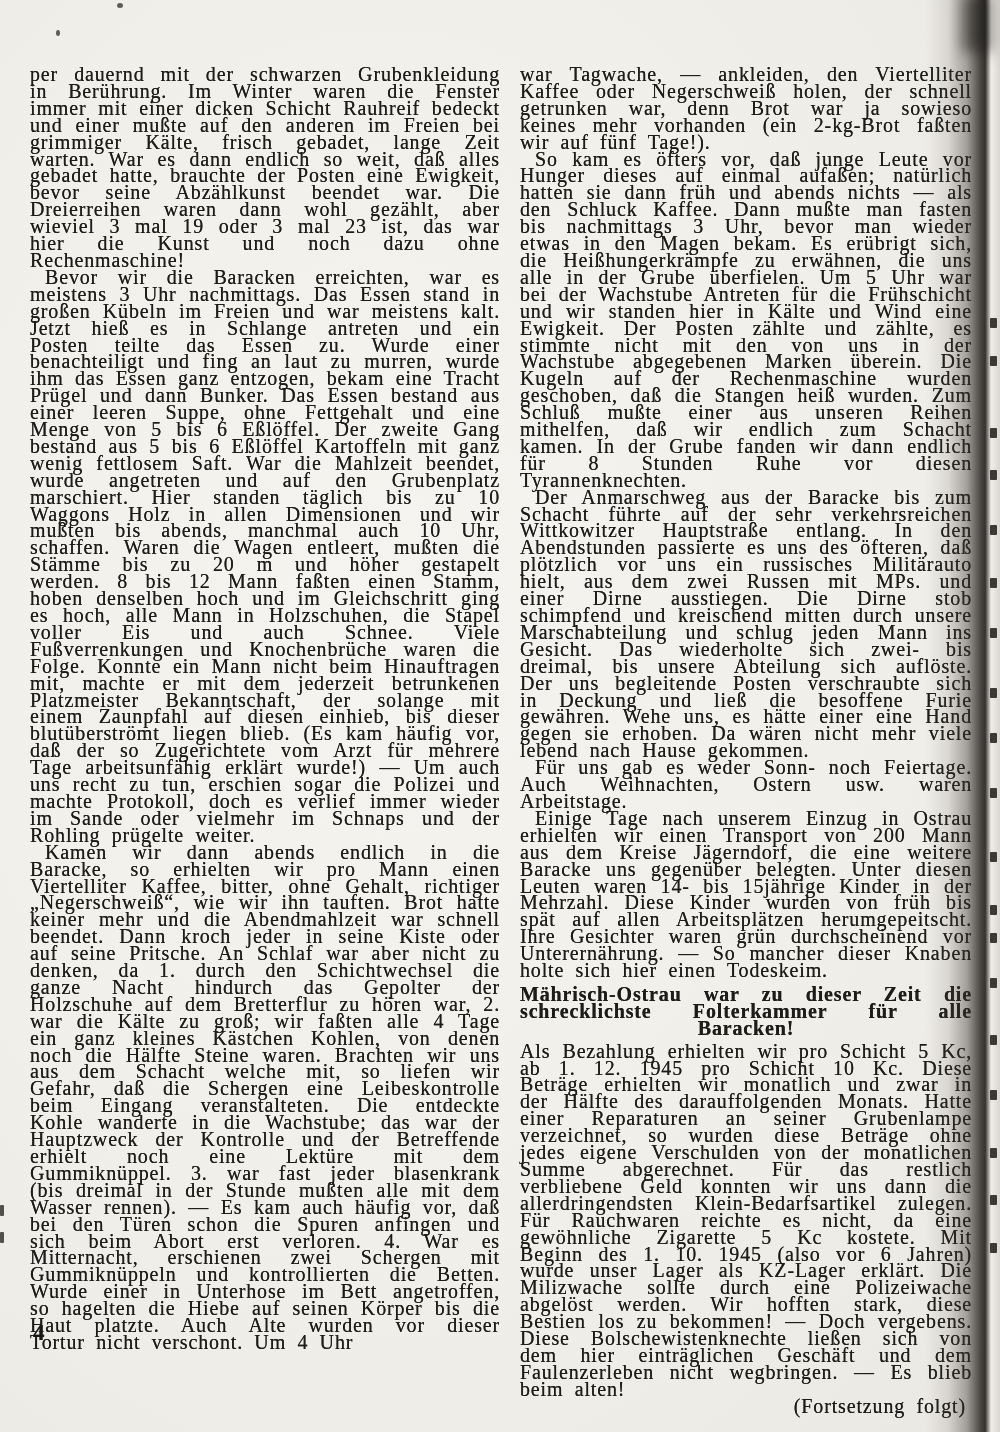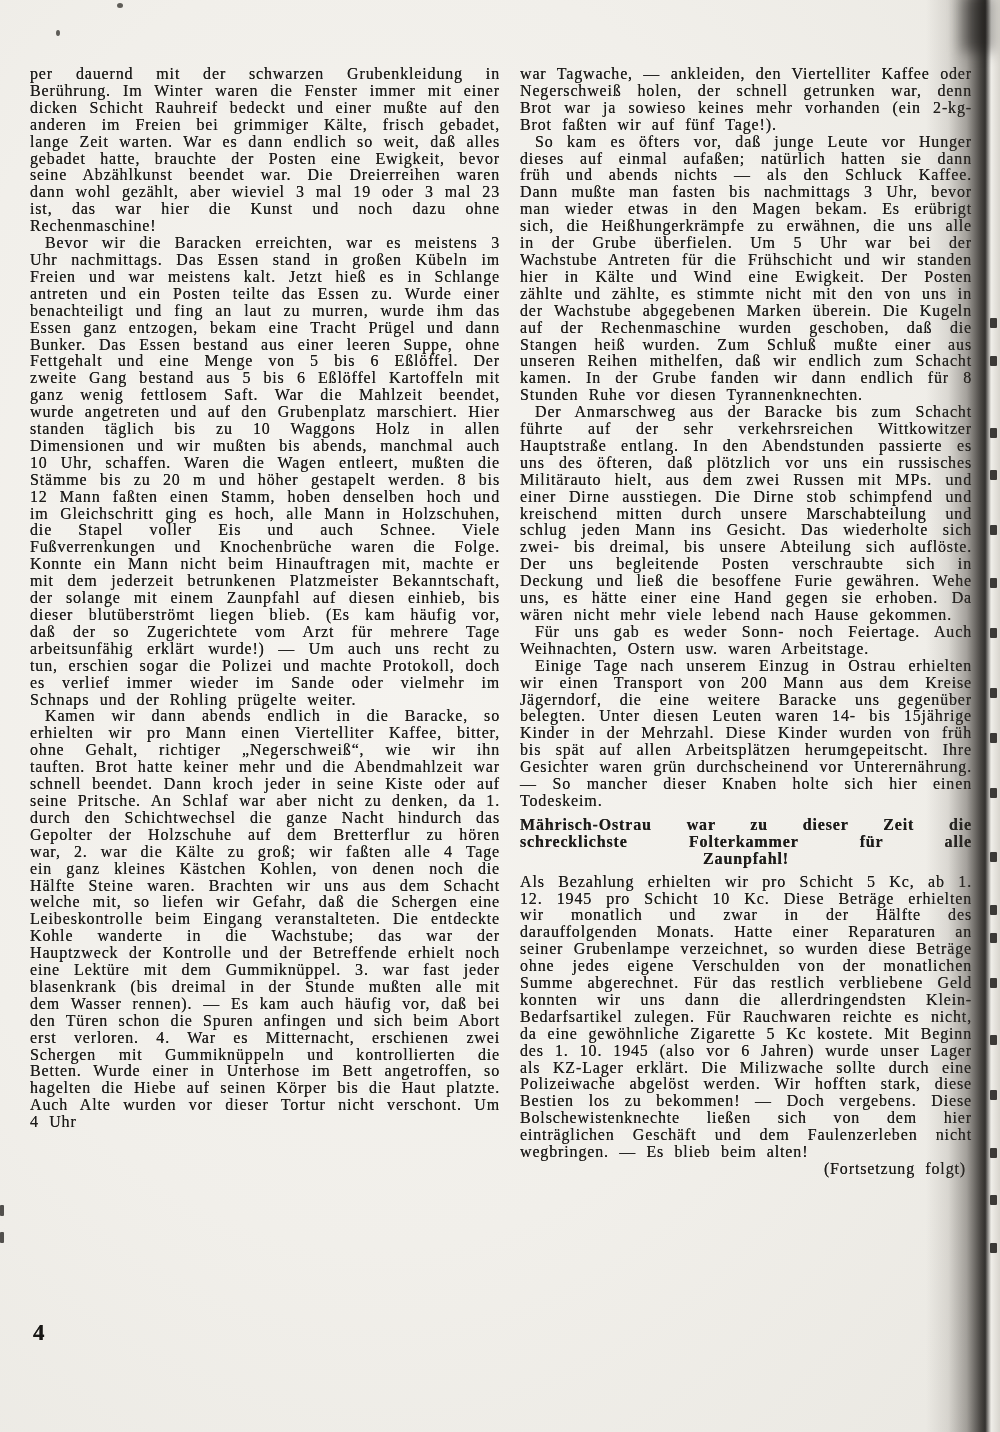--- a/index.html
+++ b/index.html
@@ -6,21 +6,21 @@
   .page{
     position:relative;
     width:1000px;height:1432px;
     background:radial-gradient(ellipse at 38% 42%, #f6f4f0 0%, #f1efea 55%, #eae8e2 100%);
     overflow:hidden;
     font-family:"Liberation Serif","DejaVu Serif",serif;
     color:#1d1c1a;
   }
   .col{
     position:absolute;top:66px;
-    font-size:16px;line-height:16.9px;
+    font-size:20px;line-height:16.9px;
     text-align:justify;
     letter-spacing:0.85px;word-spacing:5.5px;
     text-shadow:0 0 0.45px rgba(25,24,22,0.85);
   }
   .col-left{left:30px;width:470px;}
   .col-right{left:520px;width:452px;}
   .par{margin:0;}
   .par.indent{text-indent:15px;}
   .heading{font-weight:bold;margin:7px 0 6px 0;}
   .heading .hl{text-align:justify;text-align-last:justify;}
@@ -74,21 +74,21 @@
   <div class="col col-right">
     <p class="par">war Tagwache, — ankleiden, den Viertelliter Kaffee oder Negerschweiß holen, der schnell getrunken war, denn Brot war ja sowieso keines mehr vorhanden (ein 2-kg-Brot faßten wir auf fünf Tage!).</p>
     <p class="par indent">So kam es öfters vor, daß junge Leute vor Hunger dieses auf einmal aufaßen; natürlich hatten sie dann früh und abends nichts — als den Schluck Kaffee. Dann mußte man fasten bis nachmittags 3 Uhr, bevor man wieder etwas in den Magen bekam. Es erübrigt sich, die Heißhungerkrämpfe zu erwähnen, die uns alle in der Grube überfielen. Um 5 Uhr war bei der Wachstube Antreten für die Frühschicht und wir standen hier in Kälte und Wind eine Ewigkeit. Der Posten zählte und zählte, es stimmte nicht mit den von uns in der Wachstube abgegebenen Marken überein. Die Kugeln auf der Rechenmaschine wurden geschoben, daß die Stangen heiß wurden. Zum Schluß mußte einer aus unseren Reihen mithelfen, daß wir endlich zum Schacht kamen. In der Grube fanden wir dann endlich für 8 Stunden Ruhe vor diesen Tyrannenknechten.</p>
     <p class="par indent">Der Anmarschweg aus der Baracke bis zum Schacht führte auf der sehr verkehrsreichen Wittkowitzer Hauptstraße entlang. In den Abendstunden passierte es uns des öfteren, daß plötzlich vor uns ein russisches Militärauto hielt, aus dem zwei Russen mit MPs. und einer Dirne ausstiegen. Die Dirne stob schimpfend und kreischend mitten durch unsere Marschabteilung und schlug jeden Mann ins Gesicht. Das wiederholte sich zwei- bis dreimal, bis unsere Abteilung sich auflöste. Der uns begleitende Posten verschraubte sich in Deckung und ließ die besoffene Furie gewähren. Wehe uns, es hätte einer eine Hand gegen sie erhoben. Da wären nicht mehr viele lebend nach Hause gekommen.</p>
     <p class="par indent">Für uns gab es weder Sonn- noch Feiertage. Auch Weihnachten, Ostern usw. waren Arbeitstage.</p>
     <p class="par indent">Einige Tage nach unserem Einzug in Ostrau erhielten wir einen Transport von 200 Mann aus dem Kreise Jägerndorf, die eine weitere Baracke uns gegenüber belegten. Unter diesen Leuten waren 14- bis 15jährige Kinder in der Mehrzahl. Diese Kinder wurden von früh bis spät auf allen Arbeitsplätzen herumgepeitscht. Ihre Gesichter waren grün durchscheinend vor Unterernährung. — So mancher dieser Knaben holte sich hier einen Todeskeim.</p>
 
     <div class="heading">
       <div class="hl">Mährisch-Ostrau war zu dieser Zeit die</div>
       <div class="hl">schrecklichste Folterkammer für alle</div>
-      <div class="hl center">Zaunpfahl!</div>
+      <div class="hl center">Baracken!</div>
     </div>
 
     <p class="par">Als Bezahlung erhielten wir pro Schicht 5 Kc, ab 1. 12. 1945 pro Schicht 10 Kc. Diese Beträge erhielten wir monatlich und zwar in der Hälfte des darauffolgenden Monats. Hatte einer Reparaturen an seiner Grubenlampe verzeichnet, so wurden diese Beträge ohne jedes eigene Verschulden von der monatlichen Summe abgerechnet. Für das restlich verbliebene Geld konnten wir uns dann die allerdringendsten Klein-Bedarfsartikel zulegen. Für Rauchwaren reichte es nicht, da eine gewöhnliche Zigarette 5 Kc kostete. Mit Beginn des 1. 10. 1945 (also vor 6 Jahren) wurde unser Lager als KZ-Lager erklärt. Die Milizwache sollte durch eine Polizeiwache abgelöst werden. Wir hofften stark, diese Bestien los zu bekommen! — Doch vergebens. Diese Bolschewistenknechte ließen sich von dem hier einträglichen Geschäft und dem Faulenzerleben nicht wegbringen. — Es blieb beim alten!</p>
     <div class="cont-line">(Fortsetzung folgt)</div>
   </div>
 
   <div class="page-number">4</div>
 
   <div class="gutter-shadow"></div>
   <div class="corner-blotch"></div>

